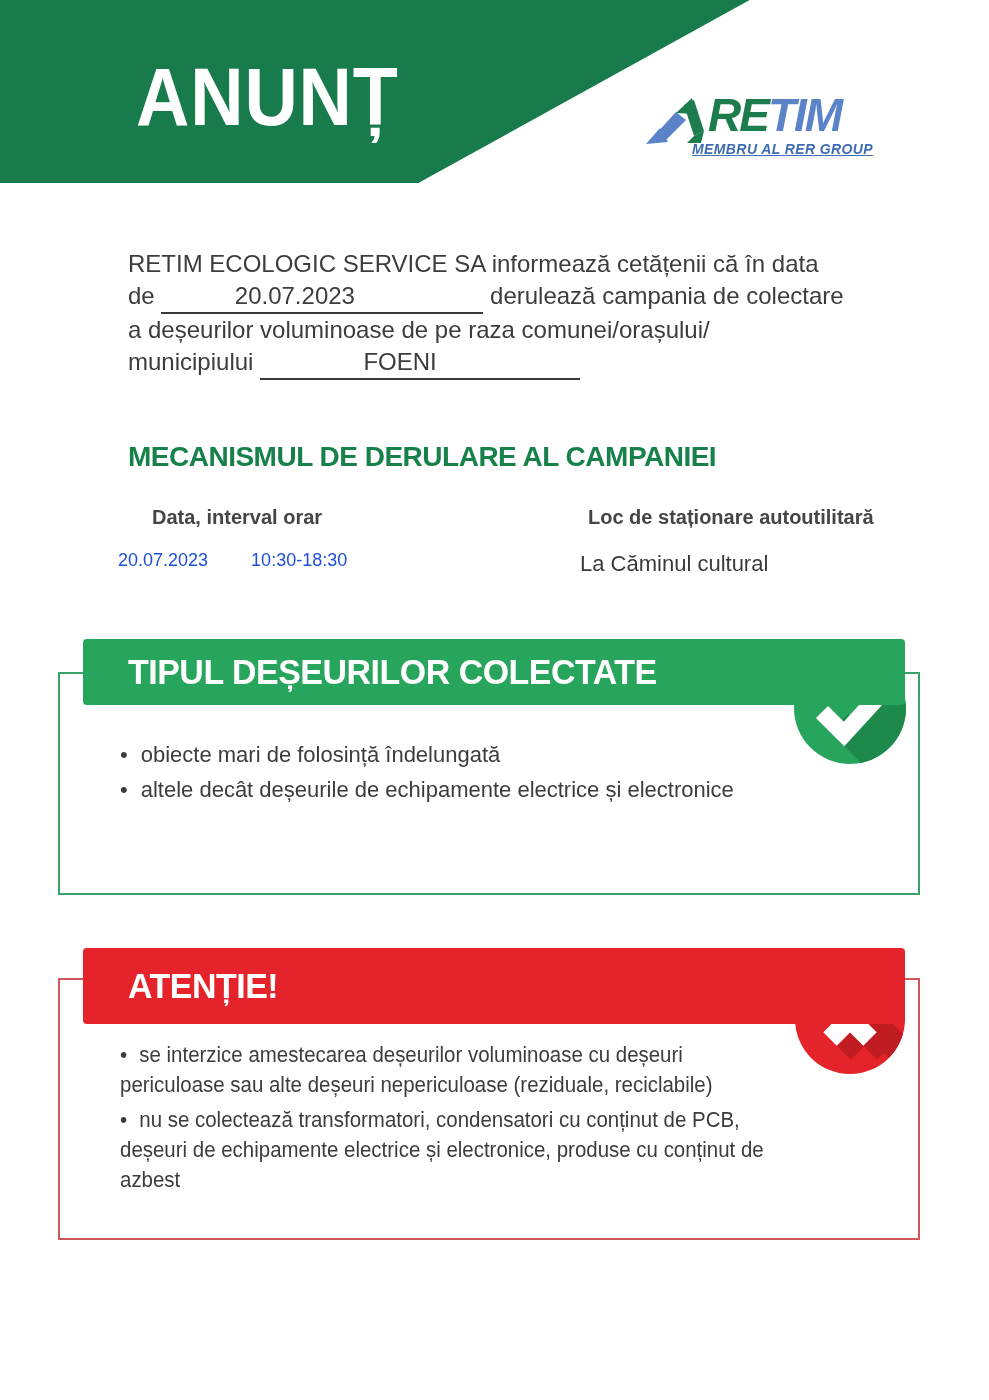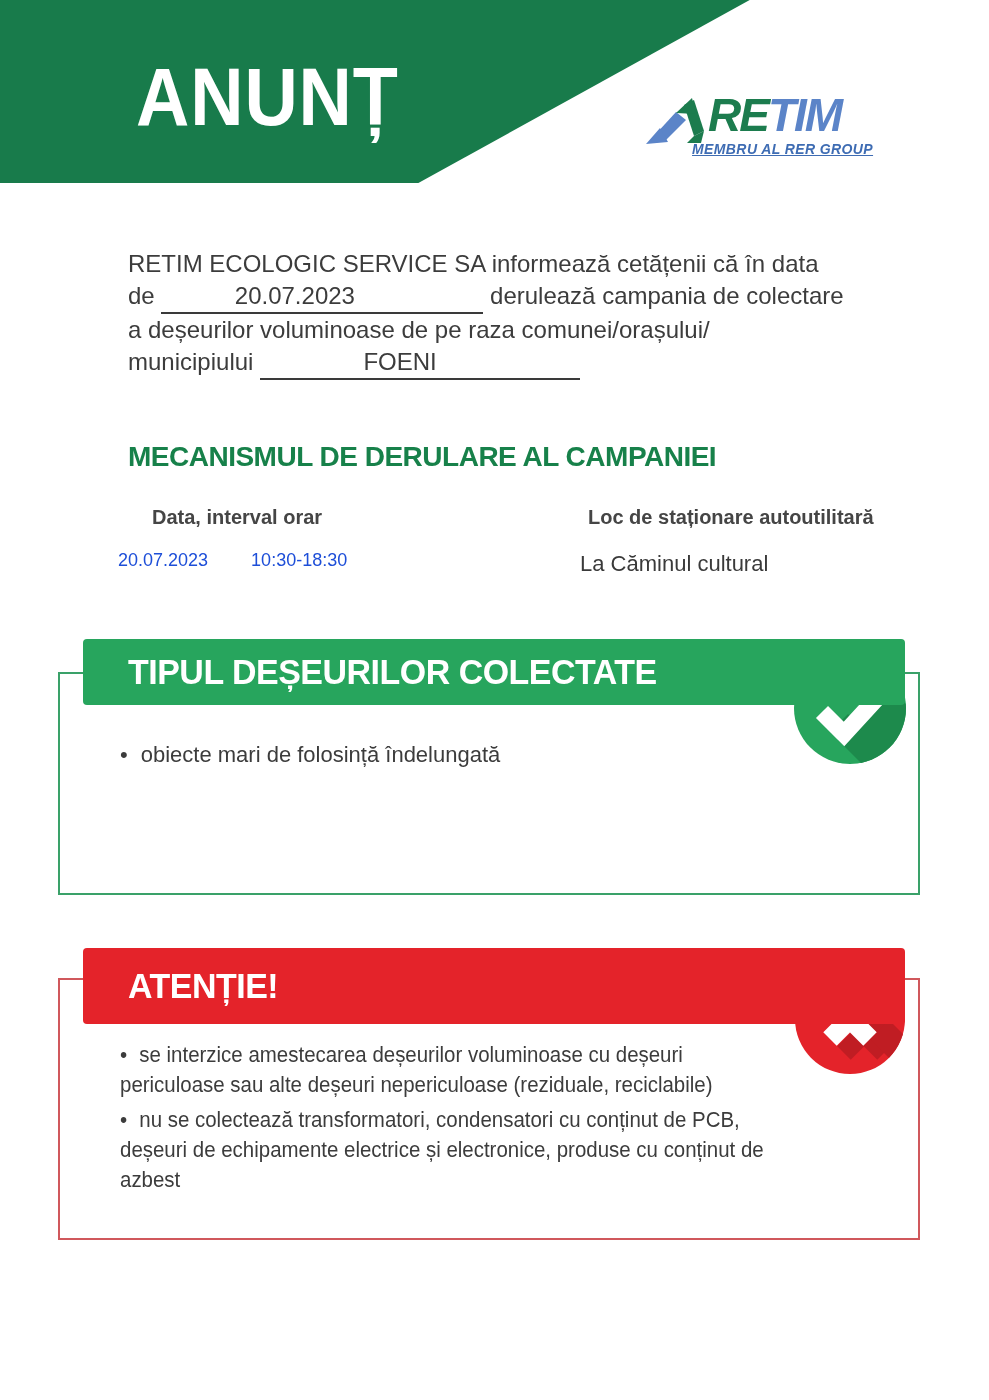--- a/index.html
+++ b/index.html
@@ -142,20 +142,21 @@
     </g>
     <path d="M30,62 L52,84 L96,36" stroke="#ffffff" stroke-width="17" fill="none"></path>
   </svg>
 
   <div class="section-bar green">
     <span class="bar-title">TIPUL DEȘEURILOR COLECTATE</span>
   </div>
 
   <ul class="bullets green-list">
     <li>obiecte mari de folosință îndelungată</li>
+    <li>altele decât deșeurile de echipamente electrice și electronice</li>
   </ul>
 
   <div class="outline-box red"></div>
 
   <svg class="badge red" width="112" height="112" viewBox="0 0 112 112">
     <defs>
         <clipPath id="clip-r">
           <circle cx="56" cy="56" r="55"></circle>
         </clipPath>
       </defs>

